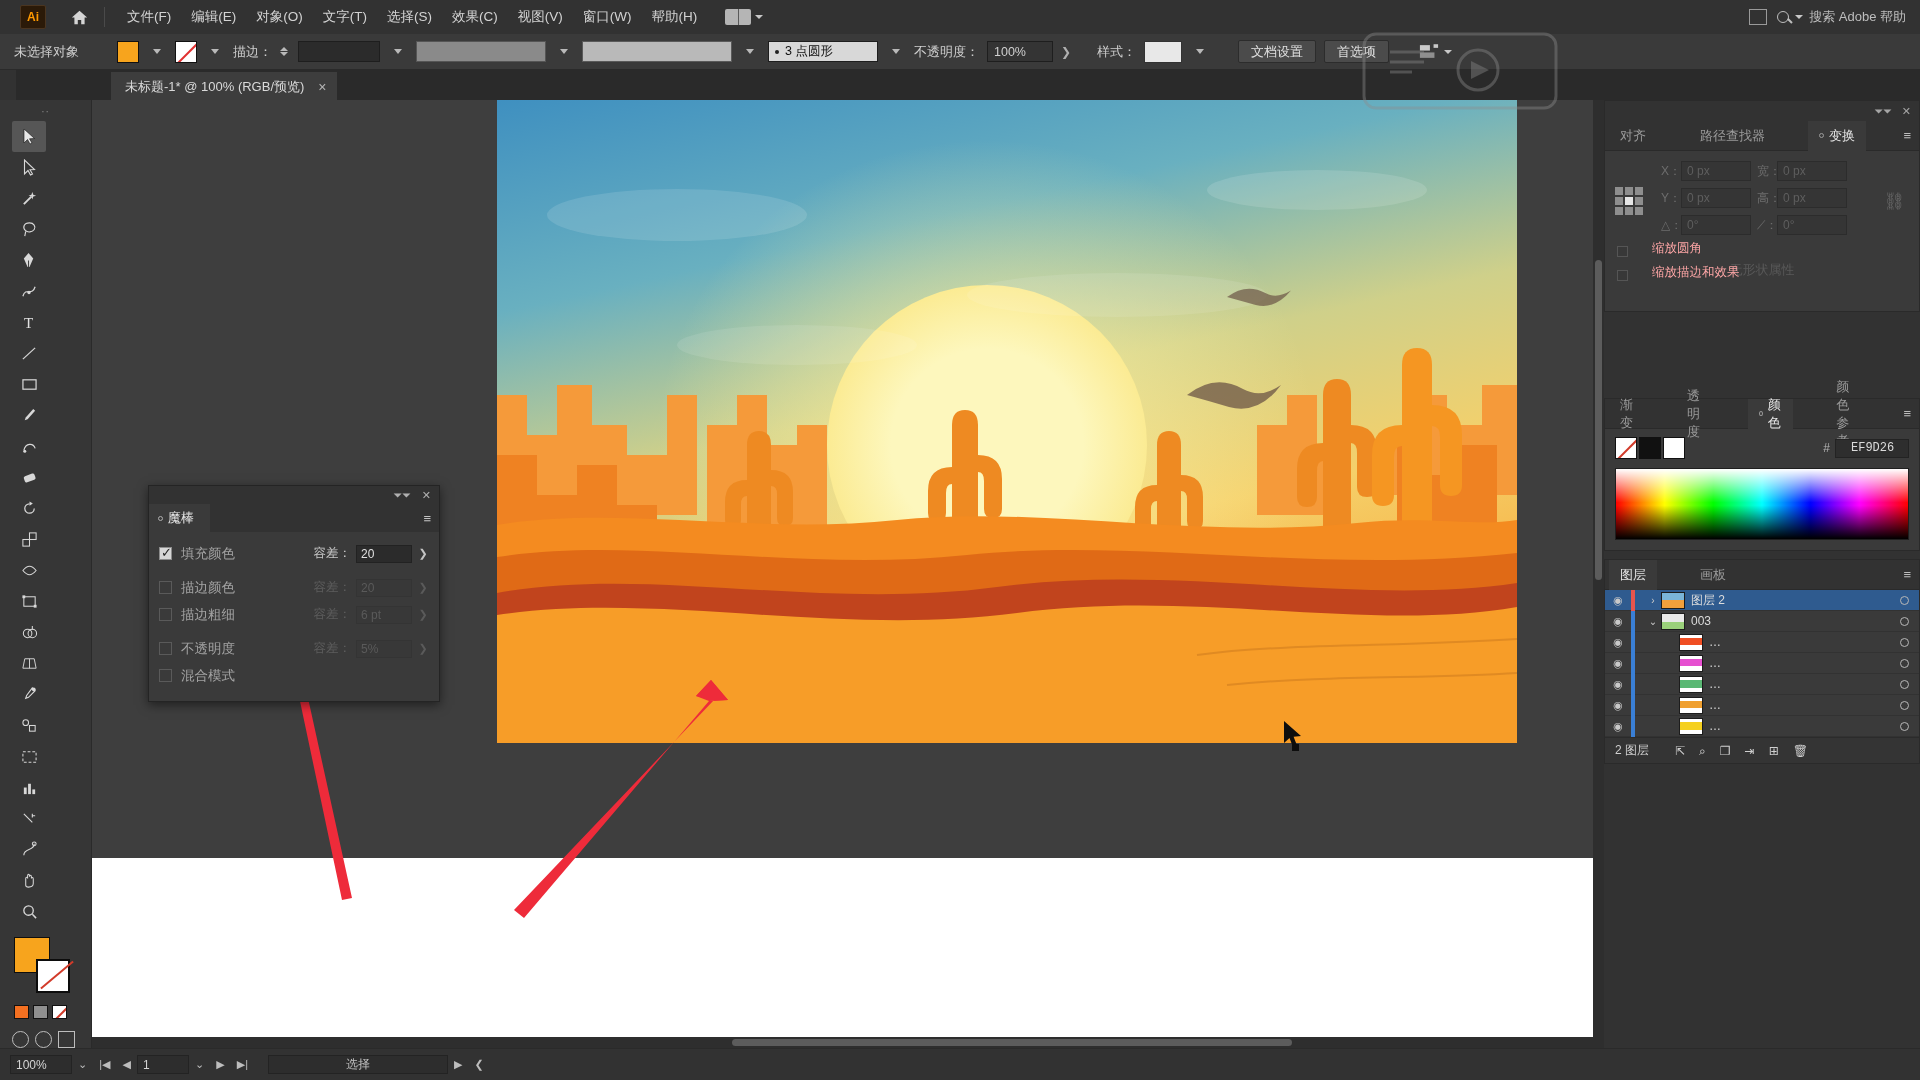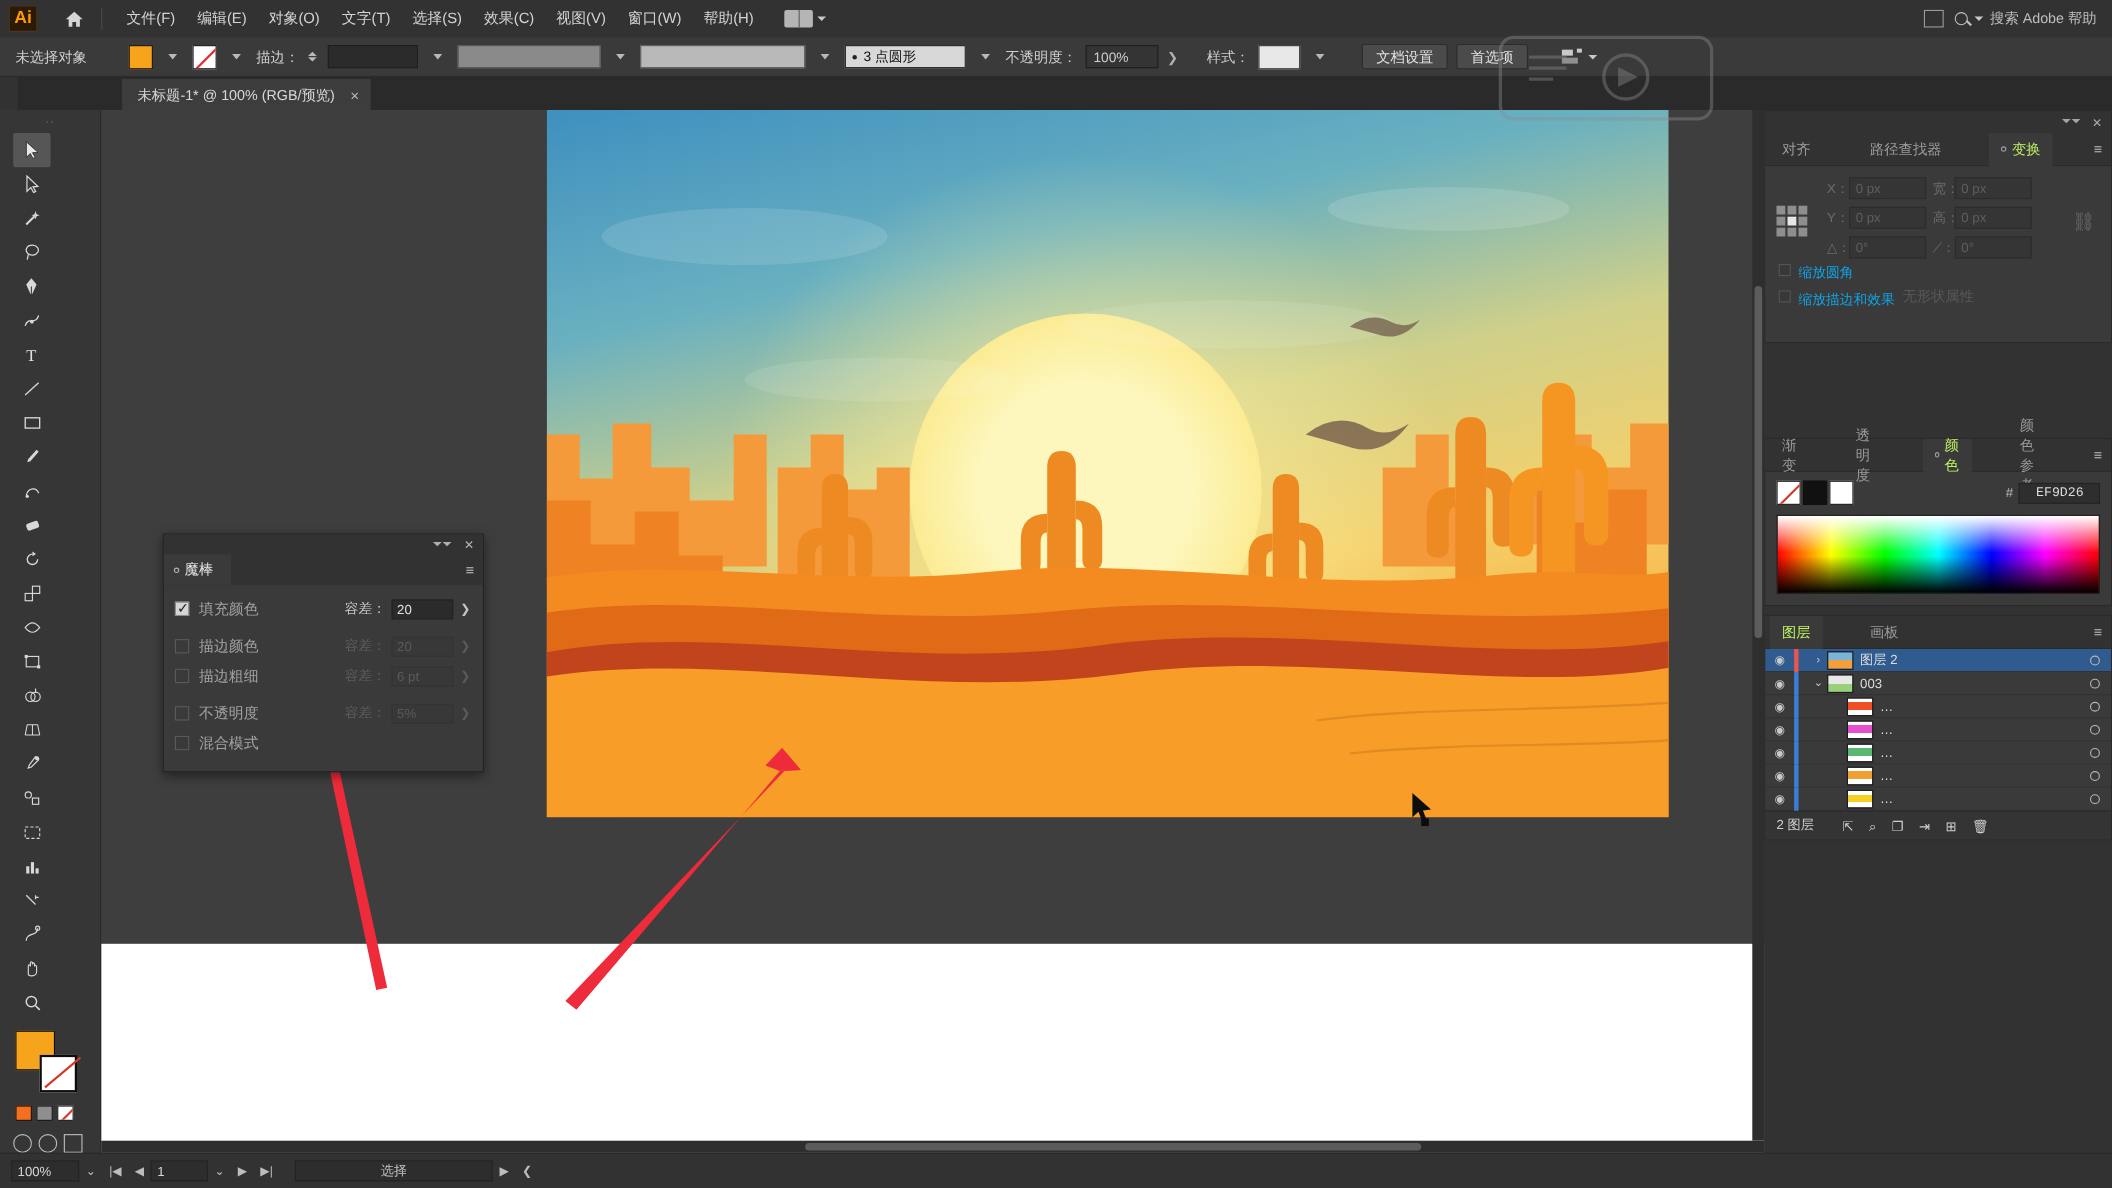--- a/index.html
+++ b/index.html
@@ -9,22 +9,22 @@
     font-family:"Liberation Sans","DejaVu Sans",sans-serif;
     font-size:13px; color:#c8c8c8;
     position:relative;
   }
   
   #menubar {
     position:absolute; top:0; left:0; width:1920px; height:34px;
     background:#323232; display:flex; align-items:center;
   }
   .ai-logo {
-    width:26px; height:24px; margin-left:8px; border:1px solid #4a3520;
-    background:#2b1a08; color:#ff9a00; font-size:16px; font-weight:bold;
+    width:26px; height:24px; margin-left:20px; border:1px solid #4a3520;
+    background:#2b1a08; color:#ff9a00; font-size:12px; font-weight:bold;
     display:flex; align-items:center; justify-content:center; border-radius:2px;
   }
   .home-icon { margin-left:20px; width:26px; height:26px; display:flex; align-items:center; justify-content:center; color:#cfcfcf; font-size:16px; }
   .menu-sep { width:1px; height:20px; background:#4a4a4a; margin:0 12px; }
   .menu-item { padding:4px 10px; color:#d3d3d3; font-size:13.5px; white-space:nowrap; }
   #doc-arrange { margin-left:18px; display:flex; align-items:center; gap:4px; }
   .arr-box { width:26px; height:16px; background:#b5b5b5; border-radius:2px; position:relative; }
   .arr-box:after { content:""; position:absolute; left:50%; top:0; bottom:0; width:1px; background:#5a5a5a; }
   .caret { width:0; height:0; border-left:4px solid transparent; border-right:4px solid transparent; border-top:4px solid #c8c8c8; }
   #menu-right { margin-left:auto; display:flex; align-items:center; gap:10px; padding-right:14px; }
@@ -90,33 +90,33 @@
   #annotation { position:absolute; left:205px; bottom:95px; color:#ef2f3c; font-size:27px; line-height:1.42; white-space:pre-line; font-weight:500; }
   .arrow-svg { position:absolute; left:0; top:0; width:100%; height:100%; pointer-events:none; }
   #cursor-arrow { position:absolute; left:1190px; top:620px; }
 
   
   #rightpanels { position:absolute; top:100px; right:0; width:316px; bottom:32px; background:#323232; }
   .panel { background:#3a3a3a; border:1px solid #2a2a2a; }
   .panel-bar { height:20px; background:#323232; display:flex; align-items:center; justify-content:flex-end; gap:10px; padding-right:8px; color:#a5a5a5; font-size:11px; }
   .tabs-row { display:flex; align-items:center; height:30px; background:#323232; border-bottom:1px solid #2a2a2a; padding-left:4px;gap:32px; }
   .ptab { padding:6px 11px; font-size:13px; color:#9b9b9b; height:30px; display:flex; align-items:center; }
-  .ptab.active { background:#3a3a3a; color:#bef264; }
+  .ptab.active { background:#3a3a3a; color:#e5e5e5; }
   .ptab .tdot { width:5px;height:5px;border:1px solid #9b9b9b;border-radius:50%;margin-right:5px; }
   .pmenu { margin-left:auto; margin-right:8px; color:#bdbdbd; font-size:13px; line-height:1; }
   .xf-body { padding:10px 12px; background:#3a3a3a; height:160px; position:relative; }
   .ref-grid { position:absolute; left:10px; top:36px; width:28px; height:28px; display:grid; grid-template-columns:repeat(3,1fr); grid-template-rows:repeat(3,1fr); gap:2px; }
   .ref-grid span { background:#8e8e8e; }
   .ref-grid span.c { background:#e6e6e6; }
   .xf-row { display:flex; align-items:center; gap:6px; margin-left:44px; margin-bottom:7px; }
   .xf-lbl { color:#6d6d6d; font-size:12px; width:14px; text-align:right; }
   .xf-in { width:70px; height:20px; background:#353535; border:1px solid #2c2c2c; color:#5e5e5e; font-size:12px; display:flex; align-items:center; padding:0 5px; }
   .link-ic { position:absolute; right:14px; top:40px; color:#6b6b6b; font-size:17px; }
   .noattr { position:absolute; left:0; right:0; top:110px; text-align:center; color:#585858; font-size:13px; }
-  .chk-row { display:flex; align-items:flex-start; gap:7px; color:#0ea5e9; font-size:12.5px; margin:7px 0 0 12px; }
+  .chk-row { display:flex; align-items:flex-end; gap:24px; color:#fca5a5; font-size:12.5px; margin:7px 0 0 12px; }
   .chk { width:11px; height:11px; border:1px solid #555; background:#383838; }
   .color-body { background:#3a3a3a; padding:8px 10px 10px 10px; }
   .color-top { display:flex; align-items:center; gap:2px; }
   .cs-none { width:22px; height:22px; background:#fff; border:1px solid #111; position:relative; overflow:hidden; }
   .cs-none:after { content:""; position:absolute; left:-3px; top:10px; width:30px; height:2px; background:#d23b2a; transform:rotate(-45deg); }
   .cs-black { width:22px; height:22px; background:#111; border:1px solid #111; }
   .cs-white { width:22px; height:22px; background:#fff; border:1px solid #111; }
   .hexwrap { margin-left:auto; display:flex; align-items:center; gap:5px; color:#b5b5b5; font-size:12px; }
   .hexfield { width:74px; height:19px; background:#2e2e2e; border:1px solid #232323; color:#dcdcdc; font-size:12px; display:flex; align-items:center; padding:0 15px; font-family:"Liberation Mono","DejaVu Sans Mono",monospace; }
   .spectrum { margin-top:9px; height:72px; border:1px solid #1f1f1f; position:relative;

